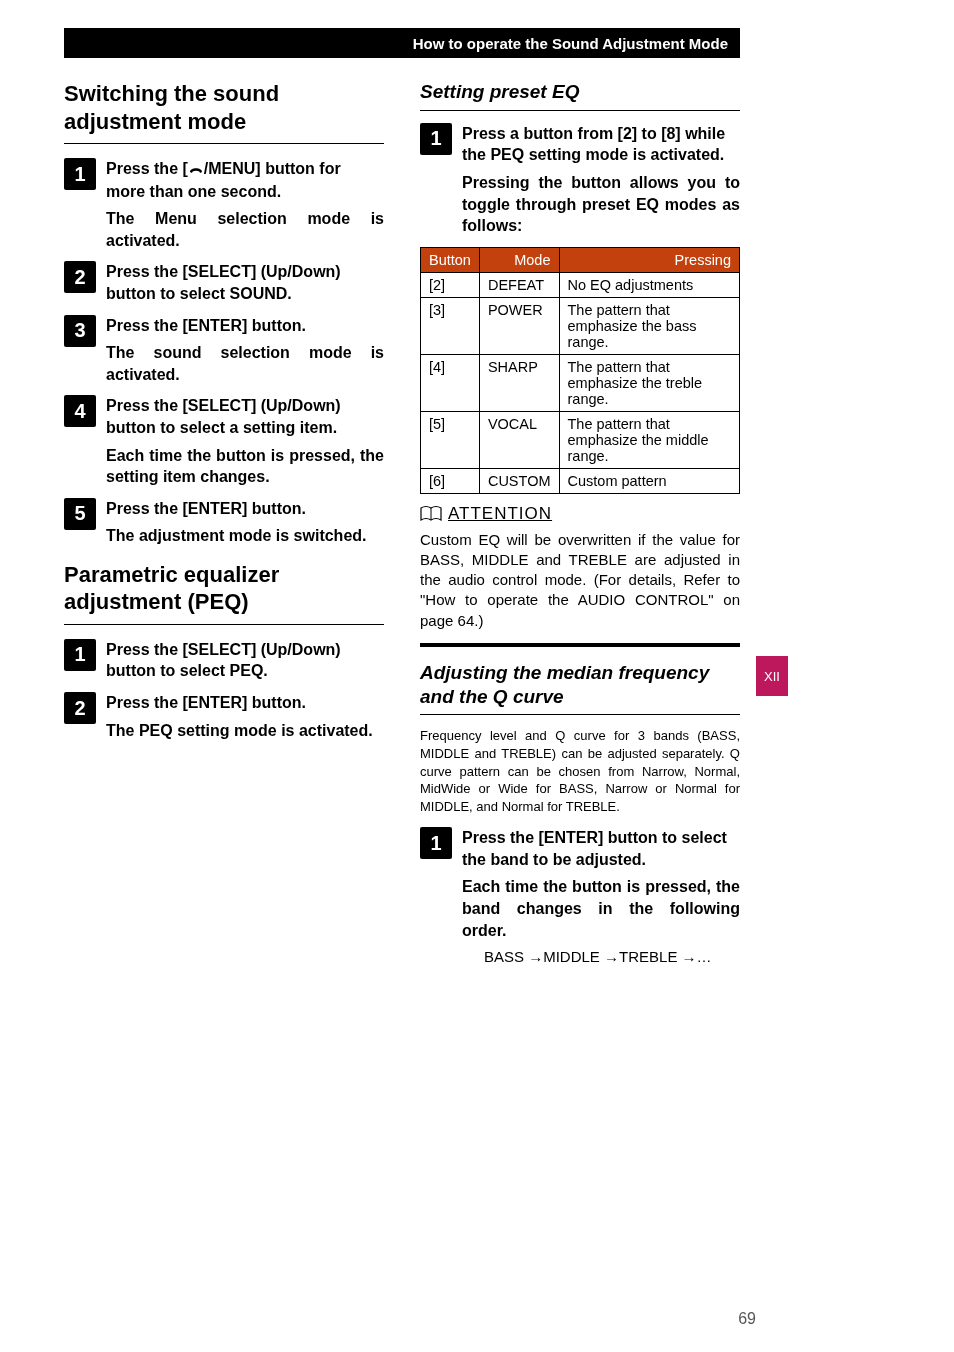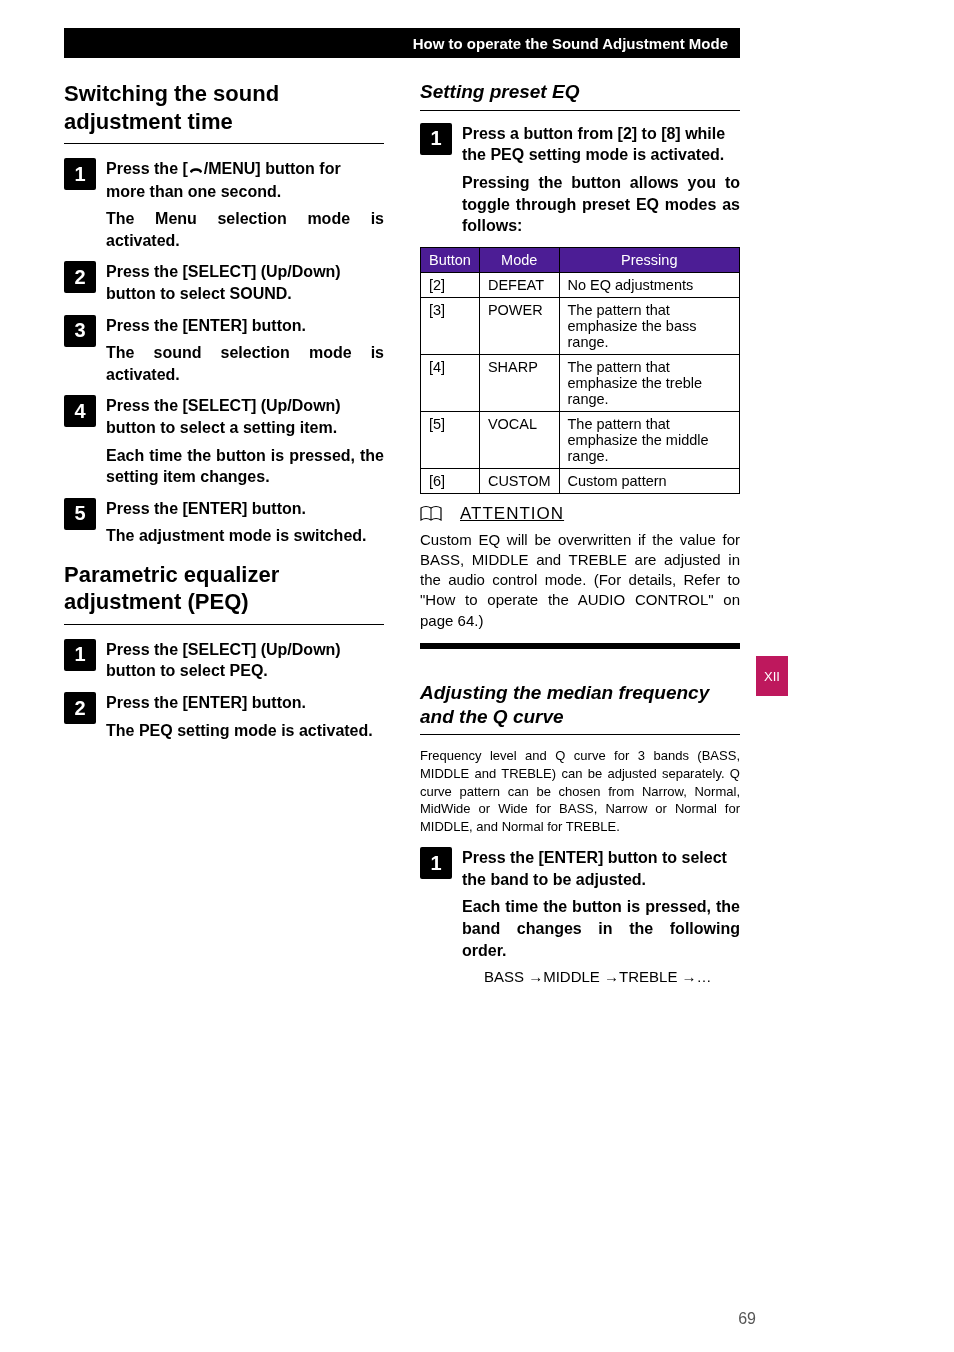--- a/index.html
+++ b/index.html
@@ -4,53 +4,53 @@
 <style>
   * { box-sizing: border-box; margin: 0; padding: 0; }
   html, body { width: 954px; height: 1352px; background: #fff; font-family: Arial, Helvetica, sans-serif; color: #000; }
   .page { position: relative; width: 788px; height: 1352px; padding: 28px 48px 24px 64px; }
   .header-bar { background: #000; color: #fff; height: 30px; display:flex; align-items:center; justify-content:flex-end; padding: 0 12px; font-weight:bold; font-size: 15px; margin-bottom: 22px; }
   .columns { display: flex; gap: 36px; }
   .col { flex: 1 1 0; min-width: 0; }
   h2.section { font-size: 22px; font-weight: bold; line-height: 1.25; margin-bottom: 4px; }
   .rule { border: none; border-top: 1px solid #000; margin: 8px 0 14px 0; }
   .sub-rule { border: none; border-top: 1px solid #000; margin: 6px 0 12px 0; }
-  h3.subhead { font-style: italic; font-weight: bold; font-size: 19px; line-height: 1.25; margin-top: 32px; }
+  h3.subhead { font-style: italic; font-weight: bold; font-size: 19px; line-height: 1.25; margin-top: 14px; }
   .step { display:flex; gap:10px; margin-bottom: 10px; }
   .step-num { flex: 0 0 32px; height: 32px; background:#000; color:#fff; font-weight:bold; font-size:20px; display:flex; align-items:center; justify-content:center; border-radius:2px; }
   .step-body { flex:1; font-size:16px; line-height:1.35; }
   .step-title { font-weight:bold; }
   .step-desc { margin-top:6px; text-align:justify;font-weight:bold; }
   .step-sub { margin-top:6px; padding-left:22px; font-size:15px; }
-  .attn-head { display:flex; align-items:center; gap:18px; margin-top:10px; }
+  .attn-head { display:flex; align-items:center; gap:6px; margin-top:10px; }
   .attn-icon svg { display:block; }
   .attn-title { font-size:17px; letter-spacing:1px; text-decoration: underline; }
-  .attn-body { font-size:15px; line-height:1.35; text-align:justify; border-bottom:6px solid #000000; padding:6px 0 12px 0; margin-bottom: 8px; }
+  .attn-body { font-size:15px; line-height:1.35; text-align:justify; border-bottom:4px solid #000000; padding:6px 0 12px 0; margin-bottom: 8px; }
   table.eq { width:100%; border-collapse: collapse; font-size:14.5px; margin-top:8px; }
-  table.eq th { background:#4c1d95; color:#fff; font-weight:normal; text-align:center; padding:4px 8px; border:1px solid #000; }
+  table.eq th { background:#c2410c; color:#fff; font-weight:normal; text-align:right; padding:4px 8px; border:1px solid #000; }
   table.eq td { border:1px solid #000; padding:4px 8px; vertical-align:top; }
   .intro { font-size:13px; line-height:1.35; text-align:justify; margin-top:10px; }
   .side-tab { position:absolute; right:0; top:50%; transform:translateY(-50%); width:32px; height:40px; background:#be185d; color:#fff; font-size:13px; display:flex; align-items:center; justify-content:center; }
   .pagenum { position:absolute; right:32px; bottom:24px; font-size:16px; color:#555; }
   .phone-icon { display:inline-block; vertical-align:middle; }
 </style>
 </head>
 <body>
 
 <div class="page">
 
   <div class="header-bar">
     <span>How to operate the Sound Adjustment Mode</span>
   </div>
 
   <div class="columns">
 
     <div class="col">
 
-      <h2 class="section">Switching the sound adjustment time</h2>
+      <h2 class="section">Switching the sound adjustment mode</h2>
       <hr class="rule">
 
       <div class="step">
         <div class="step-num">1</div>
         <div class="step-body">
           <span class="step-title">
             <span>Press the [</span><span class="phone-icon"><svg width="16" height="12" viewBox="0 0 16 12">
                   <path d="M2 9 C2 4 14 4 14 9 L12 10 C12 7 4 7 4 10 Z" fill="#000"></path>
                 </svg></span><span>/MENU] button for more than one second.</span>
           </span>

